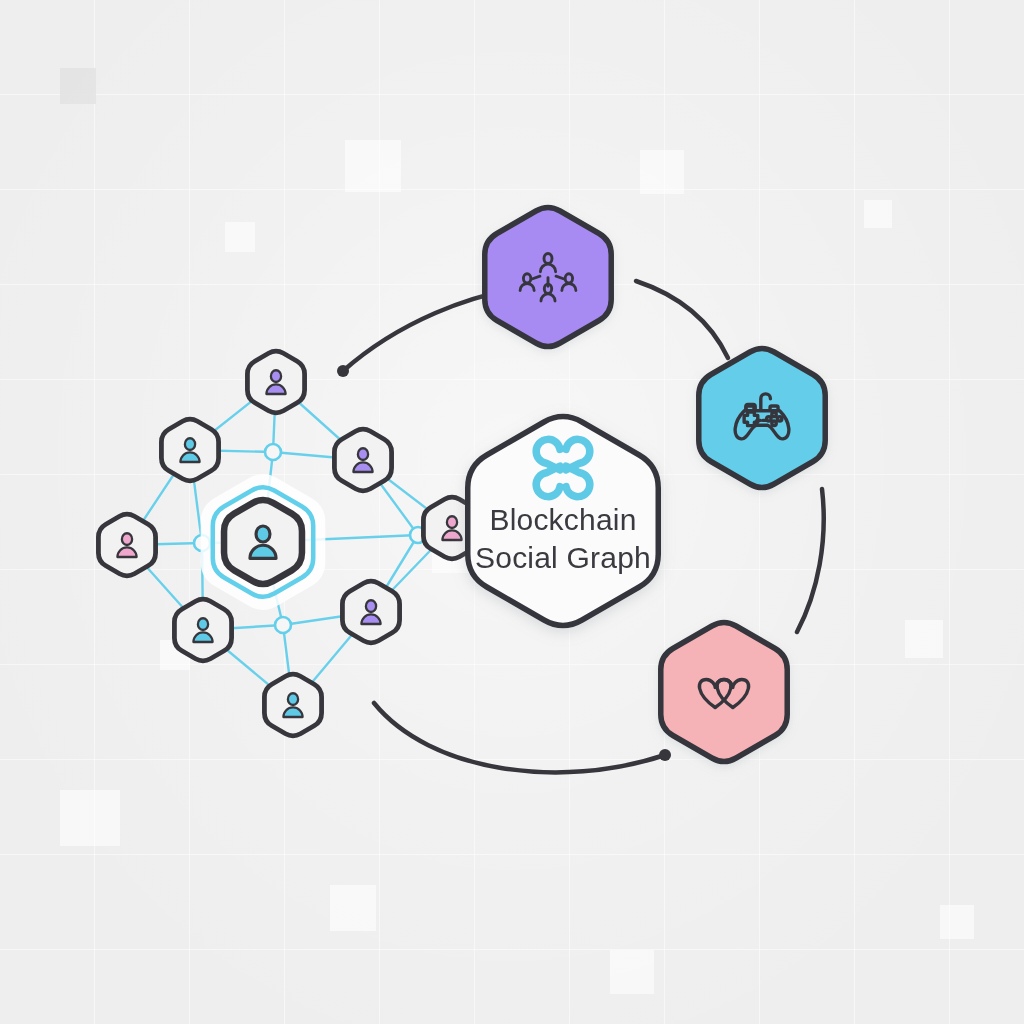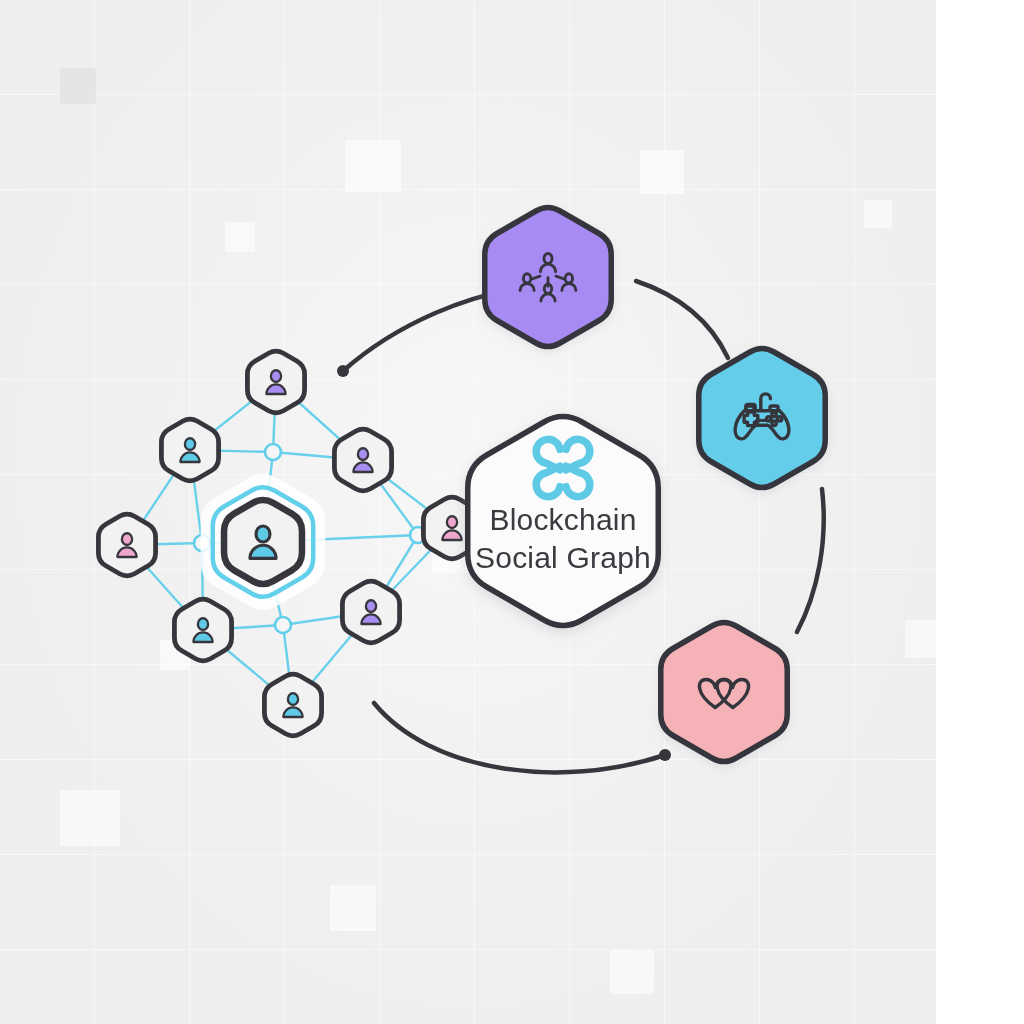--- a/index.html
+++ b/index.html
@@ -6,21 +6,21 @@
   html, body {
     margin: 0;
     padding: 0;
     background: #ffffff;
   }
   body {
     font-family: "Liberation Sans", sans-serif;
   }
   #stage {
     position: relative;
-    width: 936px;
+    width: 1024px;
     height: 1024px;
     overflow: hidden;
     background: #5eead4;
     text-align: center;
   }
   
   #bg-grid {
     position: absolute;
     inset: 0;
     background-color: #eeeeee;

